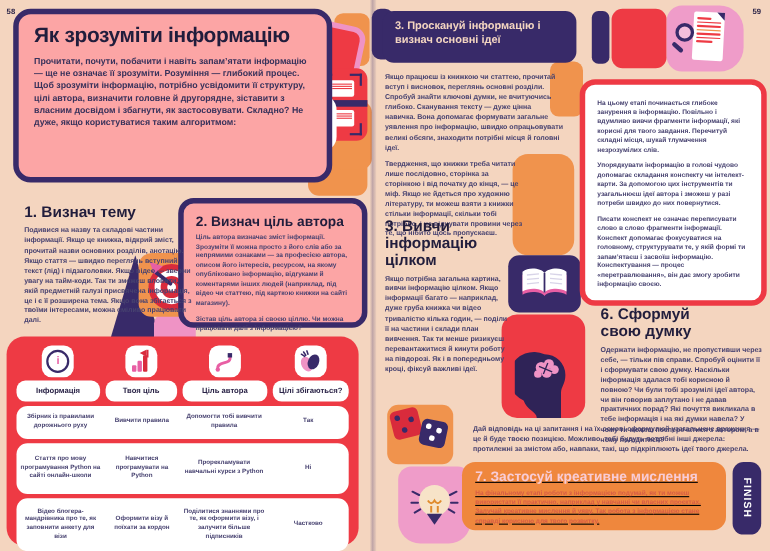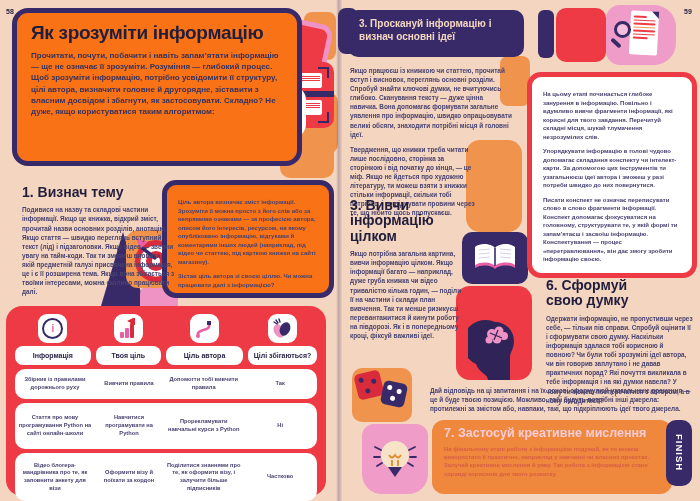--- a/index.html
+++ b/index.html
@@ -3,21 +3,21 @@
 <meta charset="utf-8">
 <style>
   html,body{margin:0;padding:0;background:#e9e2da;}
   #spread{position:relative;width:700px;height:501px;background:#f4d5bf;overflow:hidden;
     font-family:"Liberation Sans",sans-serif;}
   .abs{position:absolute;box-sizing:border-box;}
   .gutter{left:336px;top:0;width:6px;height:501px;z-index:8;
     background:linear-gradient(90deg,rgba(56,42,105,0) 0%,rgba(56,42,105,.28) 45%,rgba(56,42,105,.05) 100%);}
   .pagenum{font-size:7px;font-weight:bold;color:#2a2347;z-index:9;}
   
-  .card-white{background:#f97316;border:5px solid #382a69;border-radius:16px;}
+  .card-white{background:#fca5a5;border:5px solid #382a69;border-radius:16px;}
   .red{background:#ee3a44;}
   .orange{background:#f0934d;}
   .pink{background:#ef9cc9;}
   .purple{background:#382a69;}
   .r8{border-radius:8px;} .r10{border-radius:10px;} .r12{border-radius:12px;} .r14{border-radius:14px;} .r16{border-radius:16px;}
   h1,h2,h3,p{margin:0;}
   .title{font-weight:bold;color:#211d3c;font-size:19px;letter-spacing:-.3px;line-height:1.05;}
   .intro{margin-top:7px;font-size:8px;font-weight:bold;color:#38325b;line-height:1.4;}
   .h-step{font-weight:bold;color:#211d3c;font-size:14px;line-height:1.1;}
   .h-step-sm{font-weight:bold;color:#211d3c;font-size:12.5px;line-height:1.15;}
@@ -108,20 +108,21 @@
       <circle cx="30" cy="31" r="15.5" fill="#ffffff"></circle>
       <circle cx="30" cy="31" r="10" fill="#d92b3c"></circle>
       <circle cx="30" cy="31" r="4" fill="#ffffff"></circle>
       <rect x="14" y="14" width="22" height="3.5" rx="1.5" fill="#382a69" transform="rotate(38 14 14)"></rect>
       <path d="M10 8 L22 12 L14 19 Z" fill="#e85fa4"></path>
     </svg>
   </div>
   <div class="abs r8" style="left:140px;top:286px;width:38px;height:46px;background:#ef93c5;z-index:1;"></div>
 
   <div class="abs card-white" style="left:162px;top:180px;width:172px;height:118px;border-radius:14px;padding:9px 11px;z-index:4;">
+    <h2 class="h-step-sm">2. Визнач ціль автора</h2>
     <p class="body-txt" style="margin-top:4px;font-size:6px;">Ціль автора визначає зміст інформації. Зрозуміти її можна просто з його слів або за непрямими ознаками — за професією автора, описом його інтересів, ресурсом, на якому опубліковано інформацію, відгуками й коментарями інших людей (наприклад, під відео чи статтею, під карткою книжки на сайті магазину).</p>
     <p class="body-txt" style="font-size:6px;">Зістав ціль автора зі своєю ціллю. Чи можна працювати далі з інформацією?</p>
   </div>
 
   <div class="abs red r16" style="left:6px;top:306px;width:320px;height:190px;padding:7px 9px;z-index:6;">
     <div class="tbl-grid">
       <div class="icon-cell">
           <div class="iconbox">
         <div style="width:17px;height:17px;border:2.5px solid #382a69;border-radius:50%;display:flex;align-items:center;justify-content:center;font-size:10px;font-weight:bold;color:#e85fa4;">і</div>
       </div>
@@ -269,21 +270,21 @@
 
   <div class="abs pink" style="left:362px;top:424px;width:66px;height:70px;border-radius:12px 12px 20px 20px;display:flex;align-items:center;justify-content:center;z-index:2;">
     <svg width="52" height="52" viewBox="0 0 52 52">
       <circle cx="26" cy="22" r="14" fill="#f7e3c8"></circle>
       <path d="M20 22 q3 5 6 0 q3 5 6 0 M23 27 L23 33 M29 27 L29 33" stroke="#e08b2d" stroke-width="1.8" fill="none"></path>
       <path d="M19 34 L33 34 L26 44 Z" fill="#382a69"></path>
       <path d="M6 14 L12 17 M5 24 L11 24 M8 33 L13 30 M46 14 L40 17 M47 24 L41 24 M44 33 L39 30" stroke="#382a69" stroke-width="1.8" stroke-linecap="round"></path>
     </svg>
   </div>
 
-  <div class="abs step7" style="left:432px;top:420px;width:240px;height:74px;z-index:3;">
+  <div class="abs step7" style="left:420px;top:420px;width:240px;height:62px;z-index:3;text-decoration:underline;">
     <h2>7. Застосуй креативне мислення</h2>
     <p>На фінальному етапі роботи з інформацією подумай, як ти можеш використати її практично, наприклад у навчанні чи власних проєктах. Залучай креативне мислення й уяву. Так робота з інформацією стане справді корисною для твого розвитку.</p>
   </div>
 
   <div class="abs finish" style="left:666px;top:420px;width:26px;height:66px;z-index:3;">
     <span>FINISH</span>
   </div>
 
 </div>
 

